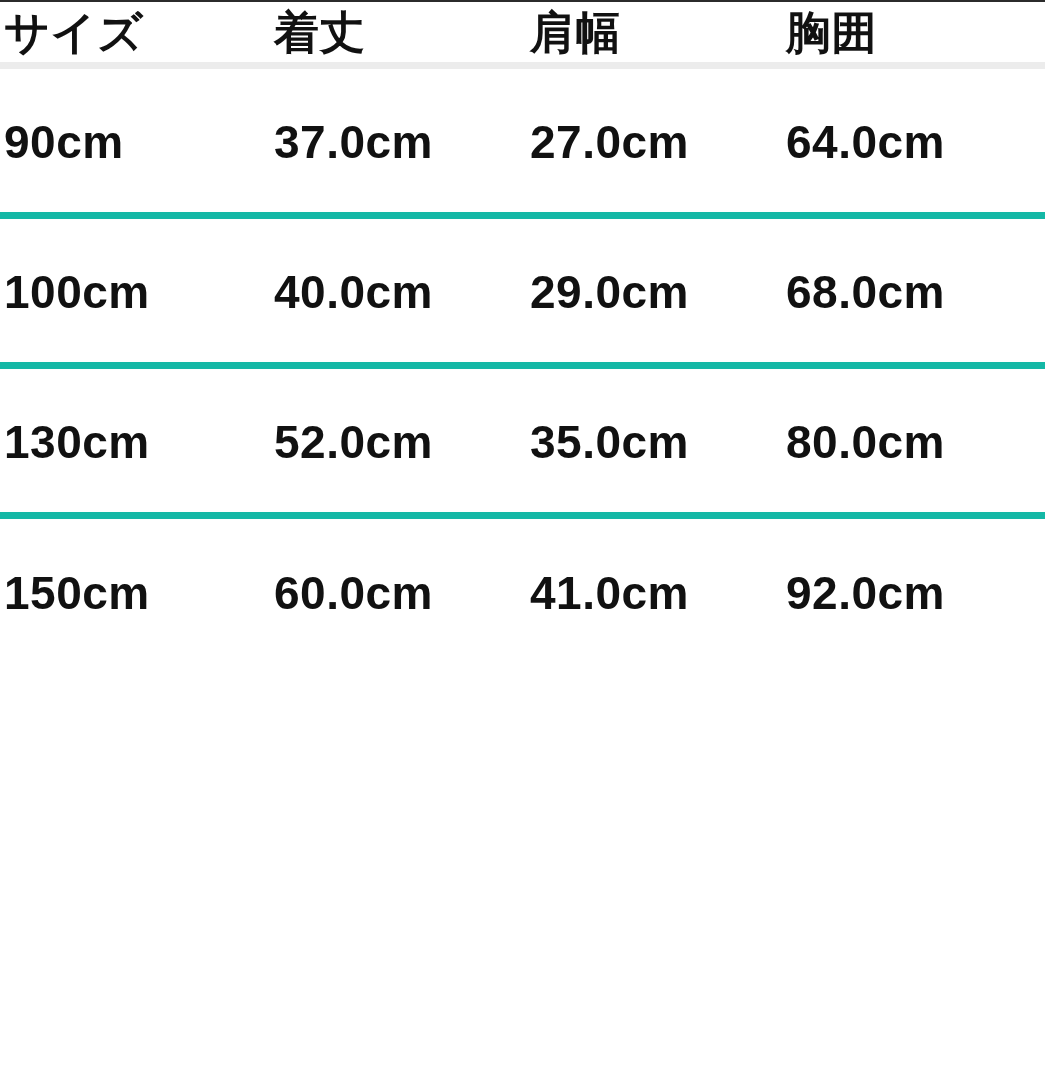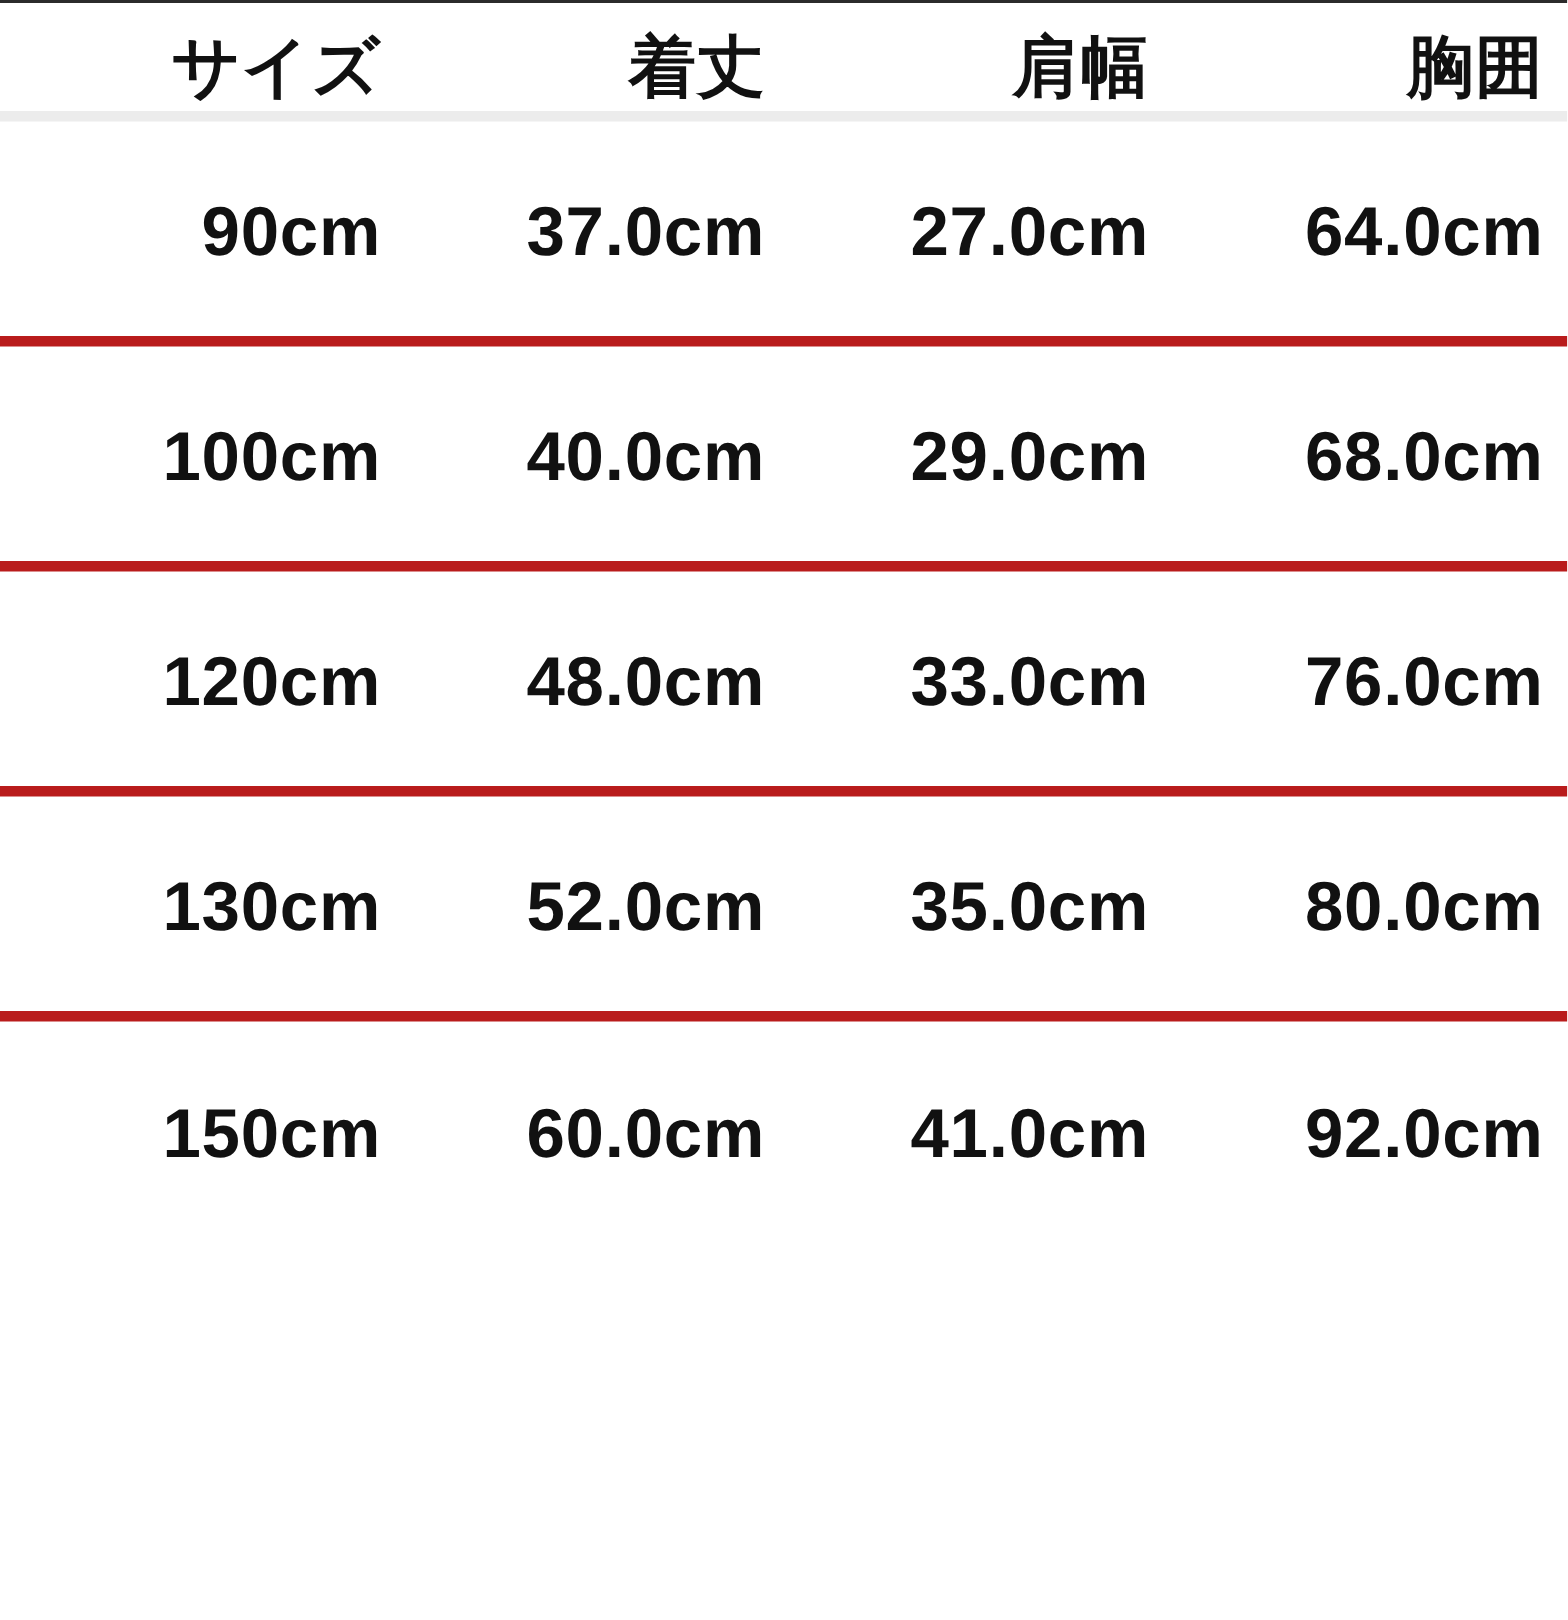--- a/index.html
+++ b/index.html
@@ -40,23 +40,23 @@
     table-layout: fixed;
   }
 
   .chart-table col.c1 { width: 270px; }
   .chart-table col.c2 { width: 256px; }
   .chart-table col.c3 { width: 256px; }
   .chart-table col.c4 { width: 263px; }
 
   .chart-table th,
   .chart-table td {
-    padding: 16px;
+    padding: 4px;
     margin: 0;
-    text-align: right;
+    text-align: left;
     vertical-align: middle;
     color: #111111;
     border: 0;
   }
 
   
   .chart-table thead th {
     height: 56px;
     font-size: 45px;
     font-weight: 700;
@@ -67,21 +67,21 @@
 
   .header-row {
     border-bottom: 7px solid #ececec;
   }
 
   
   .chart-table tbody tr {
     height: 150px;
   }
   .chart-table tbody tr + tr {
-    border-top: 7px solid #b91c1c;
+    border-top: 7px solid #14b8a6;
   }
   .chart-table tbody td {
     font-size: 46px;
     font-weight: 700;
     letter-spacing: 0.5px;
     line-height: 150px;
   }
 
   
   .cell-inner {
@@ -152,34 +152,20 @@
           </td>
         <td>
             <span class="cell-inner">29.0cm</span>
           </td>
         <td>
             <span class="cell-inner">68.0cm</span>
           </td>
       </tr>
 
 
-      <tr>
-        <td>
-            <span class="cell-inner">120cm</span>
-          </td>
-        <td>
-            <span class="cell-inner">48.0cm</span>
-          </td>
-        <td>
-            <span class="cell-inner">33.0cm</span>
-          </td>
-        <td>
-            <span class="cell-inner">76.0cm</span>
-          </td>
-      </tr>
 
       <tr>
         <td>
             <span class="cell-inner">130cm</span>
           </td>
         <td>
             <span class="cell-inner">52.0cm</span>
           </td>
         <td>
             <span class="cell-inner">35.0cm</span>

